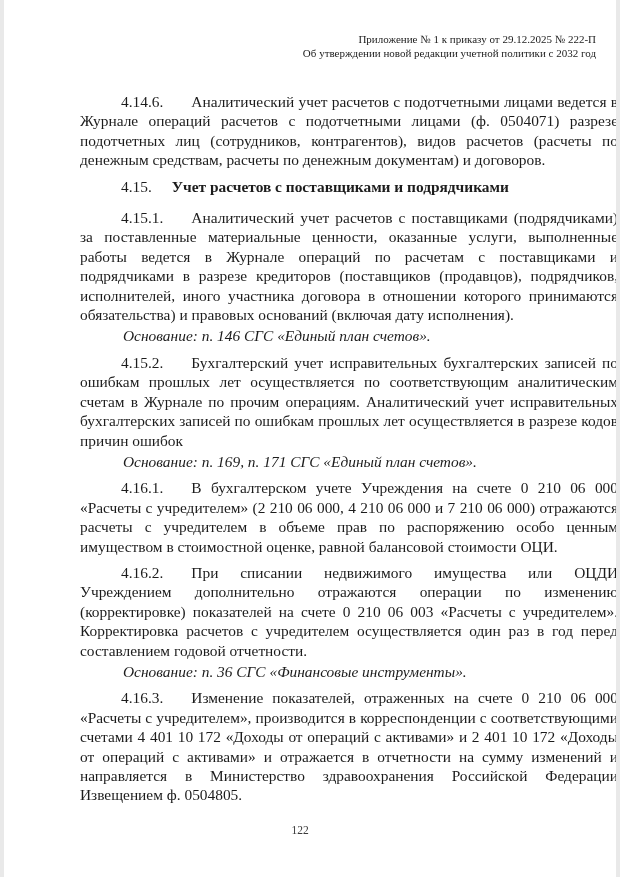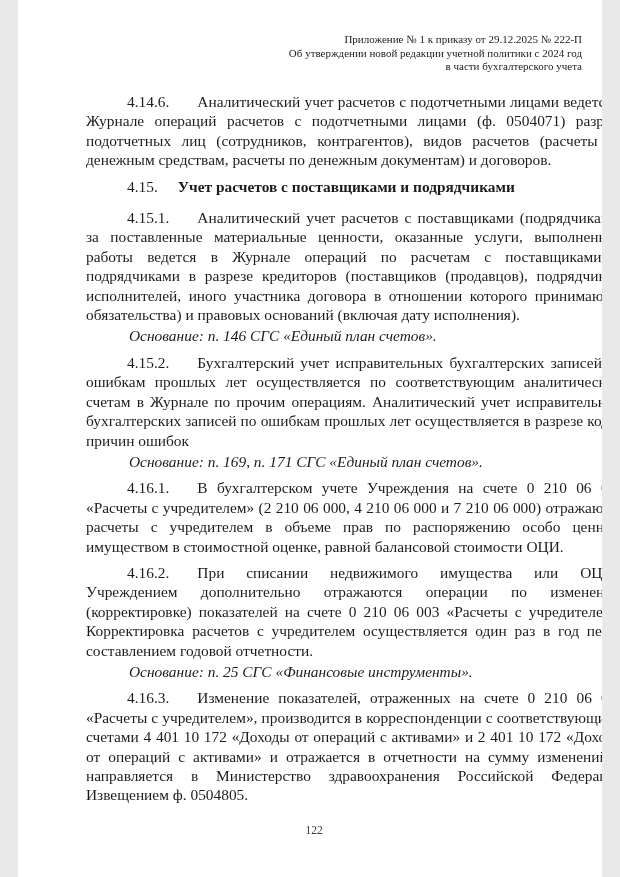--- a/index.html
+++ b/index.html
@@ -4,32 +4,33 @@
 <style>
   html,body{margin:0;padding:0;background:#e9e9e9;}
   .page{
     position:relative;
     width:584px;height:877px;
     margin:0 auto;
     background:#ffffff;
     font-family:"Liberation Serif", serif;
     color:#1c1c1c;
     overflow:hidden;
+    padding-left:28px;
   }
   .doc-header{
     position:absolute;
     top:33px; right:20px;
     text-align:right;
     font-size:11px;
     line-height:13.5px;
     white-space:nowrap;
   }
   .doc-body{
     position:absolute;
-    top:92px; left:68px;
+    top:92px; left:76px;
     width:538px;
   }
   .section{margin:0 0 7px;}
   .para{
     margin:0;
     font-size:15.4px;
     line-height:19.4px;
     text-align:justify;
     text-indent:41px;
   }
@@ -60,22 +61,21 @@
     margin-left:15px;
   }
 </style>
 </head>
 <body>
 
 <div class="page">
 
   <div class="doc-header">
     <div>Приложение № 1 к приказу от 29.12.2025 № 222-П</div>
-    <div>Об утверждении новой редакции учетной политики с 2024 год</div>
-    <div>в части бухгалтерского учета</div>
+    <div>Об утверждении новой редакции учетной политики с 2032 год</div>
   </div>
 
   <div class="doc-body">
 
     <div class="section">
       <p class="para"><span>4.14.6.</span><span class="tab"></span><span>Аналитический учет расчетов с подотчетными лицами ведется в Журнале операций расчетов с подотчетными лицами (ф. 0504071) разрезе подотчетных лиц (сотрудников, контрагентов), видов расчетов (расчеты по денежным средствам, расчеты по денежным документам) и договоров.</span></p>
     </div>
 
     <div class="section heading-section">
       <p class="heading"><span>4.15.</span><span class="htab"></span><span class="title">Учет расчетов с поставщиками и подрядчиками</span></p>
@@ -91,21 +91,21 @@
       <p class="basis">Основание: п. 169, п. 171 СГС «Единый план счетов».</p>
     </div>
 
 
     <div class="section">
       <p class="para"><span>4.16.1.</span><span class="tab"></span><span>В бухгалтерском учете Учреждения на счете 0 210 06 000 «Расчеты с учредителем» (2 210 06 000, 4 210 06 000 и 7 210 06 000) отражаются расчеты с учредителем в объеме прав по распоряжению особо ценным имуществом в стоимостной оценке, равной балансовой стоимости ОЦИ.</span></p>
     </div>
 
     <div class="section">
       <p class="para"><span>4.16.2.</span><span class="tab"></span><span>При списании недвижимого имущества или ОЦДИ Учреждением дополнительно отражаются операции по изменению (корректировке) показателей на счете 0 210 06 003 «Расчеты с учредителем». Корректировка расчетов с учредителем осуществляется один раз в год перед составлением годовой отчетности.</span></p>
-      <p class="basis">Основание: п. 25 СГС «Финансовые инструменты».</p>
+      <p class="basis">Основание: п. 36 СГС «Финансовые инструменты».</p>
     </div>
 
     <div class="section">
       <p class="para"><span>4.16.3.</span><span class="tab"></span><span>Изменение показателей, отраженных на счете 0 210 06 000 «Расчеты с учредителем», производится в корреспонденции с соответствующими счетами 4 401 10 172 «Доходы от операций с активами» и 2 401 10 172 «Доходы от операций с активами» и отражается в отчетности на сумму изменений и направляется в Министерство здравоохранения Российской Федерации Извещением ф. 0504805.</span></p>
     </div>
 
   </div>
 
   <div class="page-number">122</div>
 

